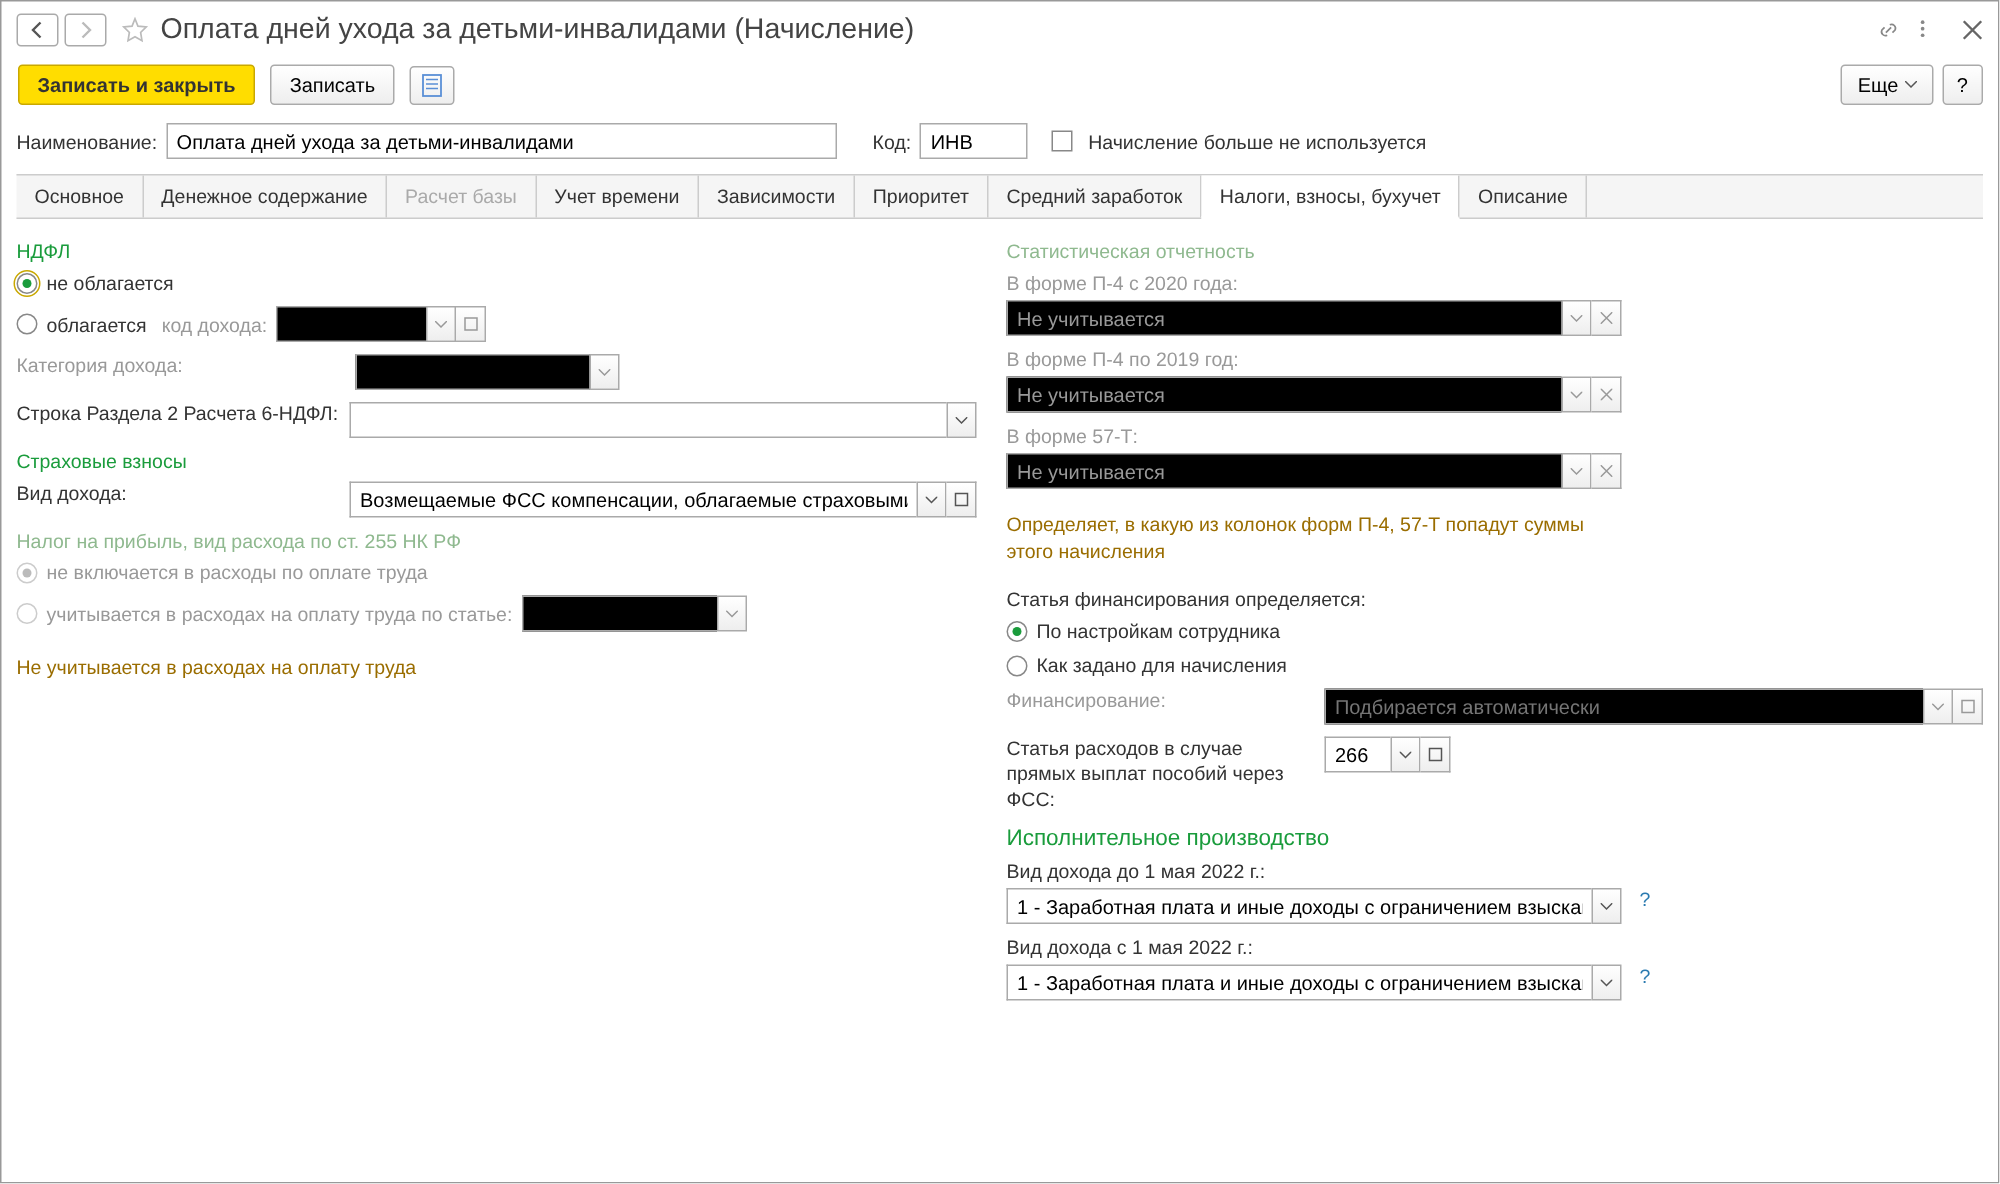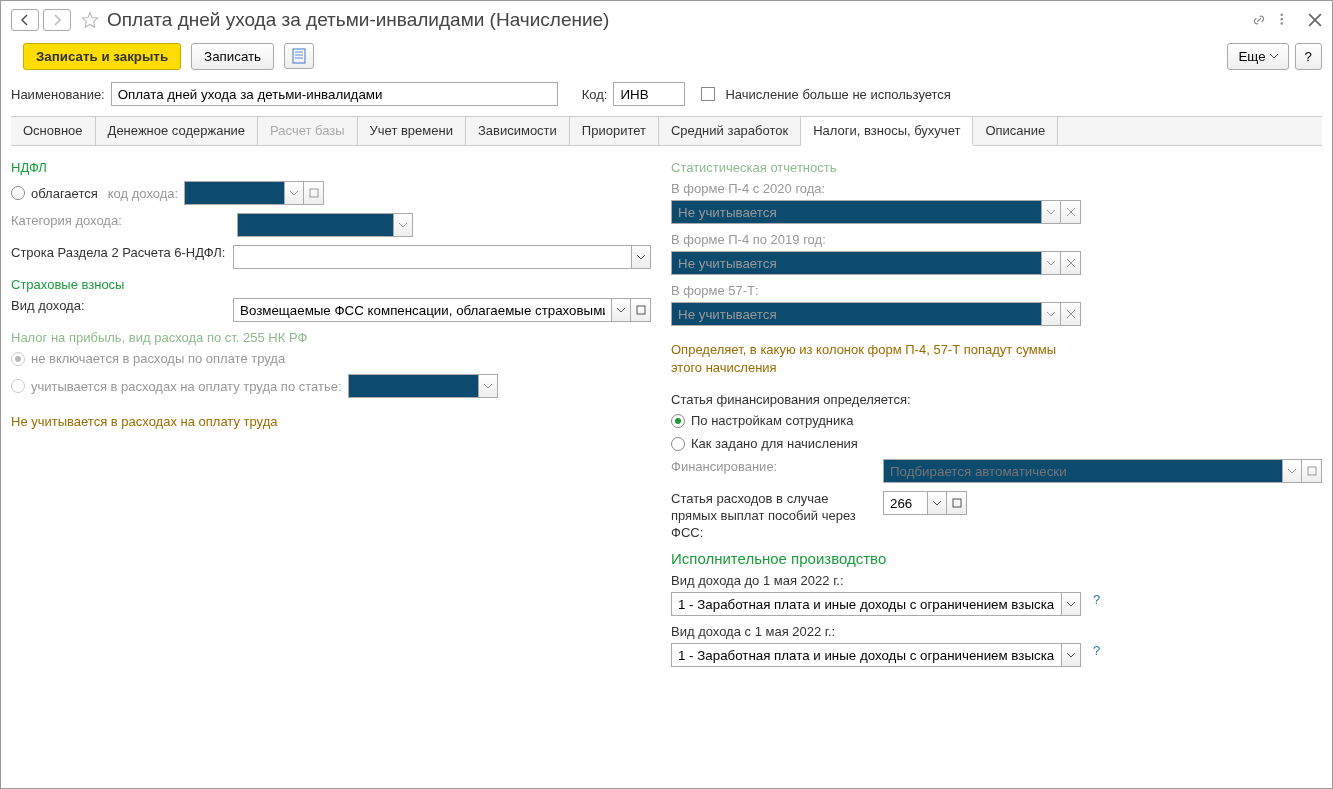--- a/index.html
+++ b/index.html
@@ -8,21 +8,21 @@
 
 .titlebar { display: flex; align-items: center; padding: 6px 10px; height: 38px; }
 .nav-btn { width: 28px; height: 22px; border: 1px solid #aaa; background: #fff; margin-right: 4px; display: flex; align-items: center; justify-content: center; cursor: pointer; border-radius: 3px; }
 .nav-btn svg { width: 12px; height: 12px; }
 .star-icon { margin: 0 6px; color: #bbb; }
 .title { font-size: 19px; color: #444; margin-left: 2px; }
 .titlebar-right { margin-left: auto; display: flex; align-items: center; gap: 14px; }
 .titlebar-right span svg { width: 14px; height: 14px; }
 .icon-btn { color: #888; cursor: pointer; display: flex; }
 
-.toolbar { display: flex; align-items: flex-start; padding: 4px 10px 8px 22px; gap: 10px; }
+.toolbar { display: flex; align-items: flex-end; padding: 4px 10px 8px 11px; gap: 10px; }
 .btn-yellow { background: #ffdd00; border: 1px solid #c9a800; padding: 5px 12px; font-weight: bold; color: #333; cursor: pointer; border-radius: 3px; }
 .btn { background: linear-gradient(#fff,#eee); border: 1px solid #aaa; padding: 5px 12px; cursor: pointer; border-radius: 3px; }
 .btn-icon { background: linear-gradient(#fff,#eee); border: 1px solid #aaa; padding: 4px 6px; cursor: pointer; border-radius: 3px; display: flex; align-items: center; justify-content: center; }
 .btn-more { background: linear-gradient(#fff,#eee); border: 1px solid #aaa; padding: 5px 10px; cursor: pointer; border-radius: 3px; display: flex; align-items: center; gap: 4px; }
 .btn-help { background: linear-gradient(#fff,#eee); border: 1px solid #aaa; padding: 5px 9px; cursor: pointer; border-radius: 3px; }
 .toolbar-right { margin-left: auto; display: flex; gap: 6px; }
 
 .header-row { display: flex; align-items: center; padding: 4px 10px 10px 10px; gap: 6px; }
 .label { color: #333; }
 .input { border: 1px solid #aaa; padding: 3px 6px; height: 24px; background: #fff; }
@@ -51,21 +51,21 @@
 .radio-label { color: #333; }
 .radio-label.disabled { color: #999; }
 
 .field-row { display: flex; align-items: flex-start; margin-bottom: 8px; gap: 6px; }
 .field-label { color: #333; min-width: 0; }
 .field-label.dim { color: #999; }
 .combo { display: flex; }
 .combo .input { border-right: none; }
 .combo-btn { width: 20px; height: 24px; border: 1px solid #aaa; background: linear-gradient(#fff,#eee); display: flex; align-items: center; justify-content: center; cursor: pointer; }
 .combo-btn + .combo-btn { border-left: none; }
-.combo .input.dim { background: #0c4a6e; color: #999; }
+.combo .input.dim { background: #000000; color: #999; }
 
 .note { color: #9a6d00; font-size: 13px; margin: 15px 0; line-height: 1.4; }
 
 .q-link { color: #2a7ab0; margin-left: 6px; cursor: pointer; }
 
 svg { display: block; }
 </style>
 </head>
 <body>
 <div class="app">
@@ -150,20 +150,24 @@
   <div class="tab">Средний заработок</div>
   <div class="tab active">Налоги, взносы, бухучет</div>
   <div class="tab">Описание</div>
 </div>
 
 <div class="content">
 
   <div class="col col-left">
     <div class="group-title">НДФЛ</div>
     <div class="radio-row">
+      <span class="radio selected selected-hi"></span>
+      <span class="radio-label">не облагается</span>
+    </div>
+    <div class="radio-row">
       <span class="radio"></span>
       <span class="radio-label">облагается</span>
       <span class="field-label dim" style="margin-left:4px">код дохода:</span>
       <div class="combo">
         <input class="input dim" style="width: 100px;">
         <div class="combo-btn">
               <svg width="8" height="5" viewBox="0 0 8 5">
                 <path d="M0 0l4 4 4-4" stroke="#999" fill="none"></path>
               </svg>
             </div>

